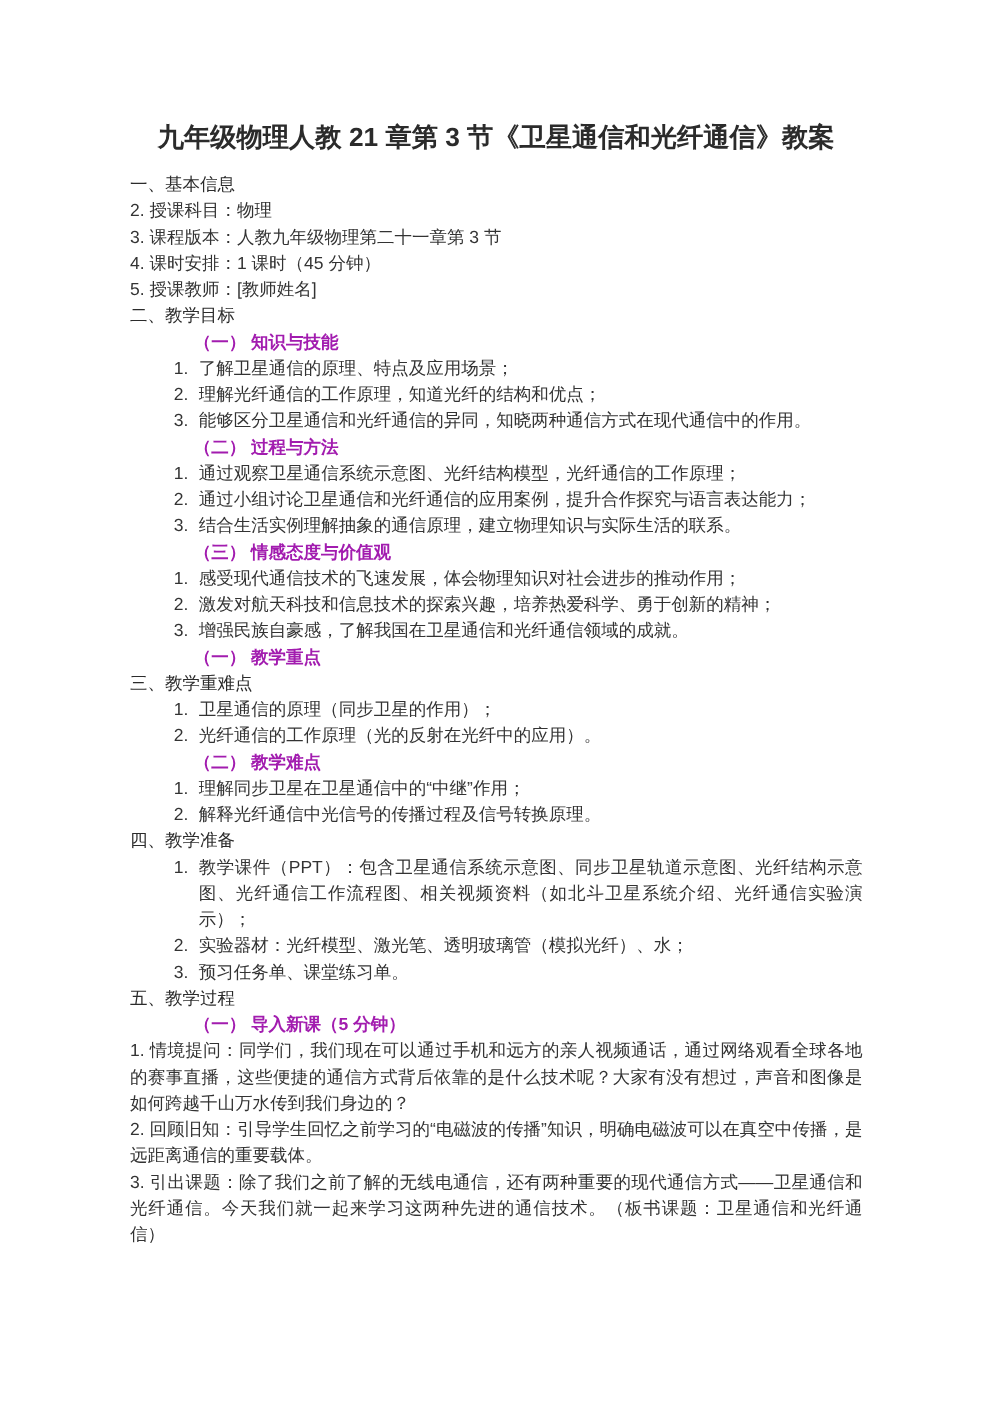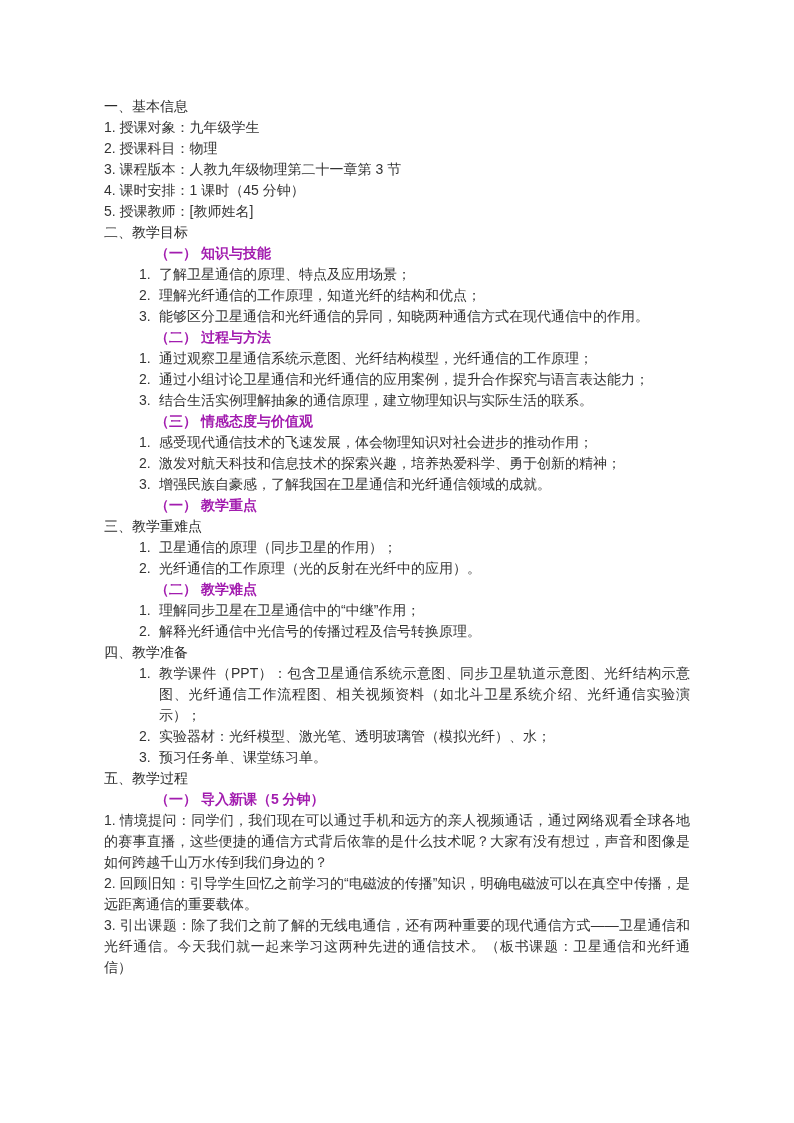--- a/index.html
+++ b/index.html
@@ -58,23 +58,23 @@
     text-align: justify;
   }
   .blk.p {
     text-align: justify;
   }
 </style>
 </head>
 <body>
 
 <div class="page">
+  <div class="doc-title">九年级物理人教 21 章第 3 节《卫星通信和光纤通信》教案</div>
   <div id="doc-blocks">
       <div class="blk h1">一、基本信息</div>
-      <div class="blk line">1. 授课对象：九年级学生</div>
       <div class="blk line">2. 授课科目：物理</div>
       <div class="blk line">3. 课程版本：人教九年级物理第二十一章第 3 节</div>
       <div class="blk line">4. 课时安排：1 课时（45 分钟）</div>
       <div class="blk line">5. 授课教师：[教师姓名]</div>
       <div class="blk h1">二、教学目标</div>
       <div class="blk h2">（一） 知识与技能</div>
       <div class="blk li">
         <span class="num">1.</span>
         <span class="txt">了解卫星通信的原理、特点及应用场景；</span>
       </div>

